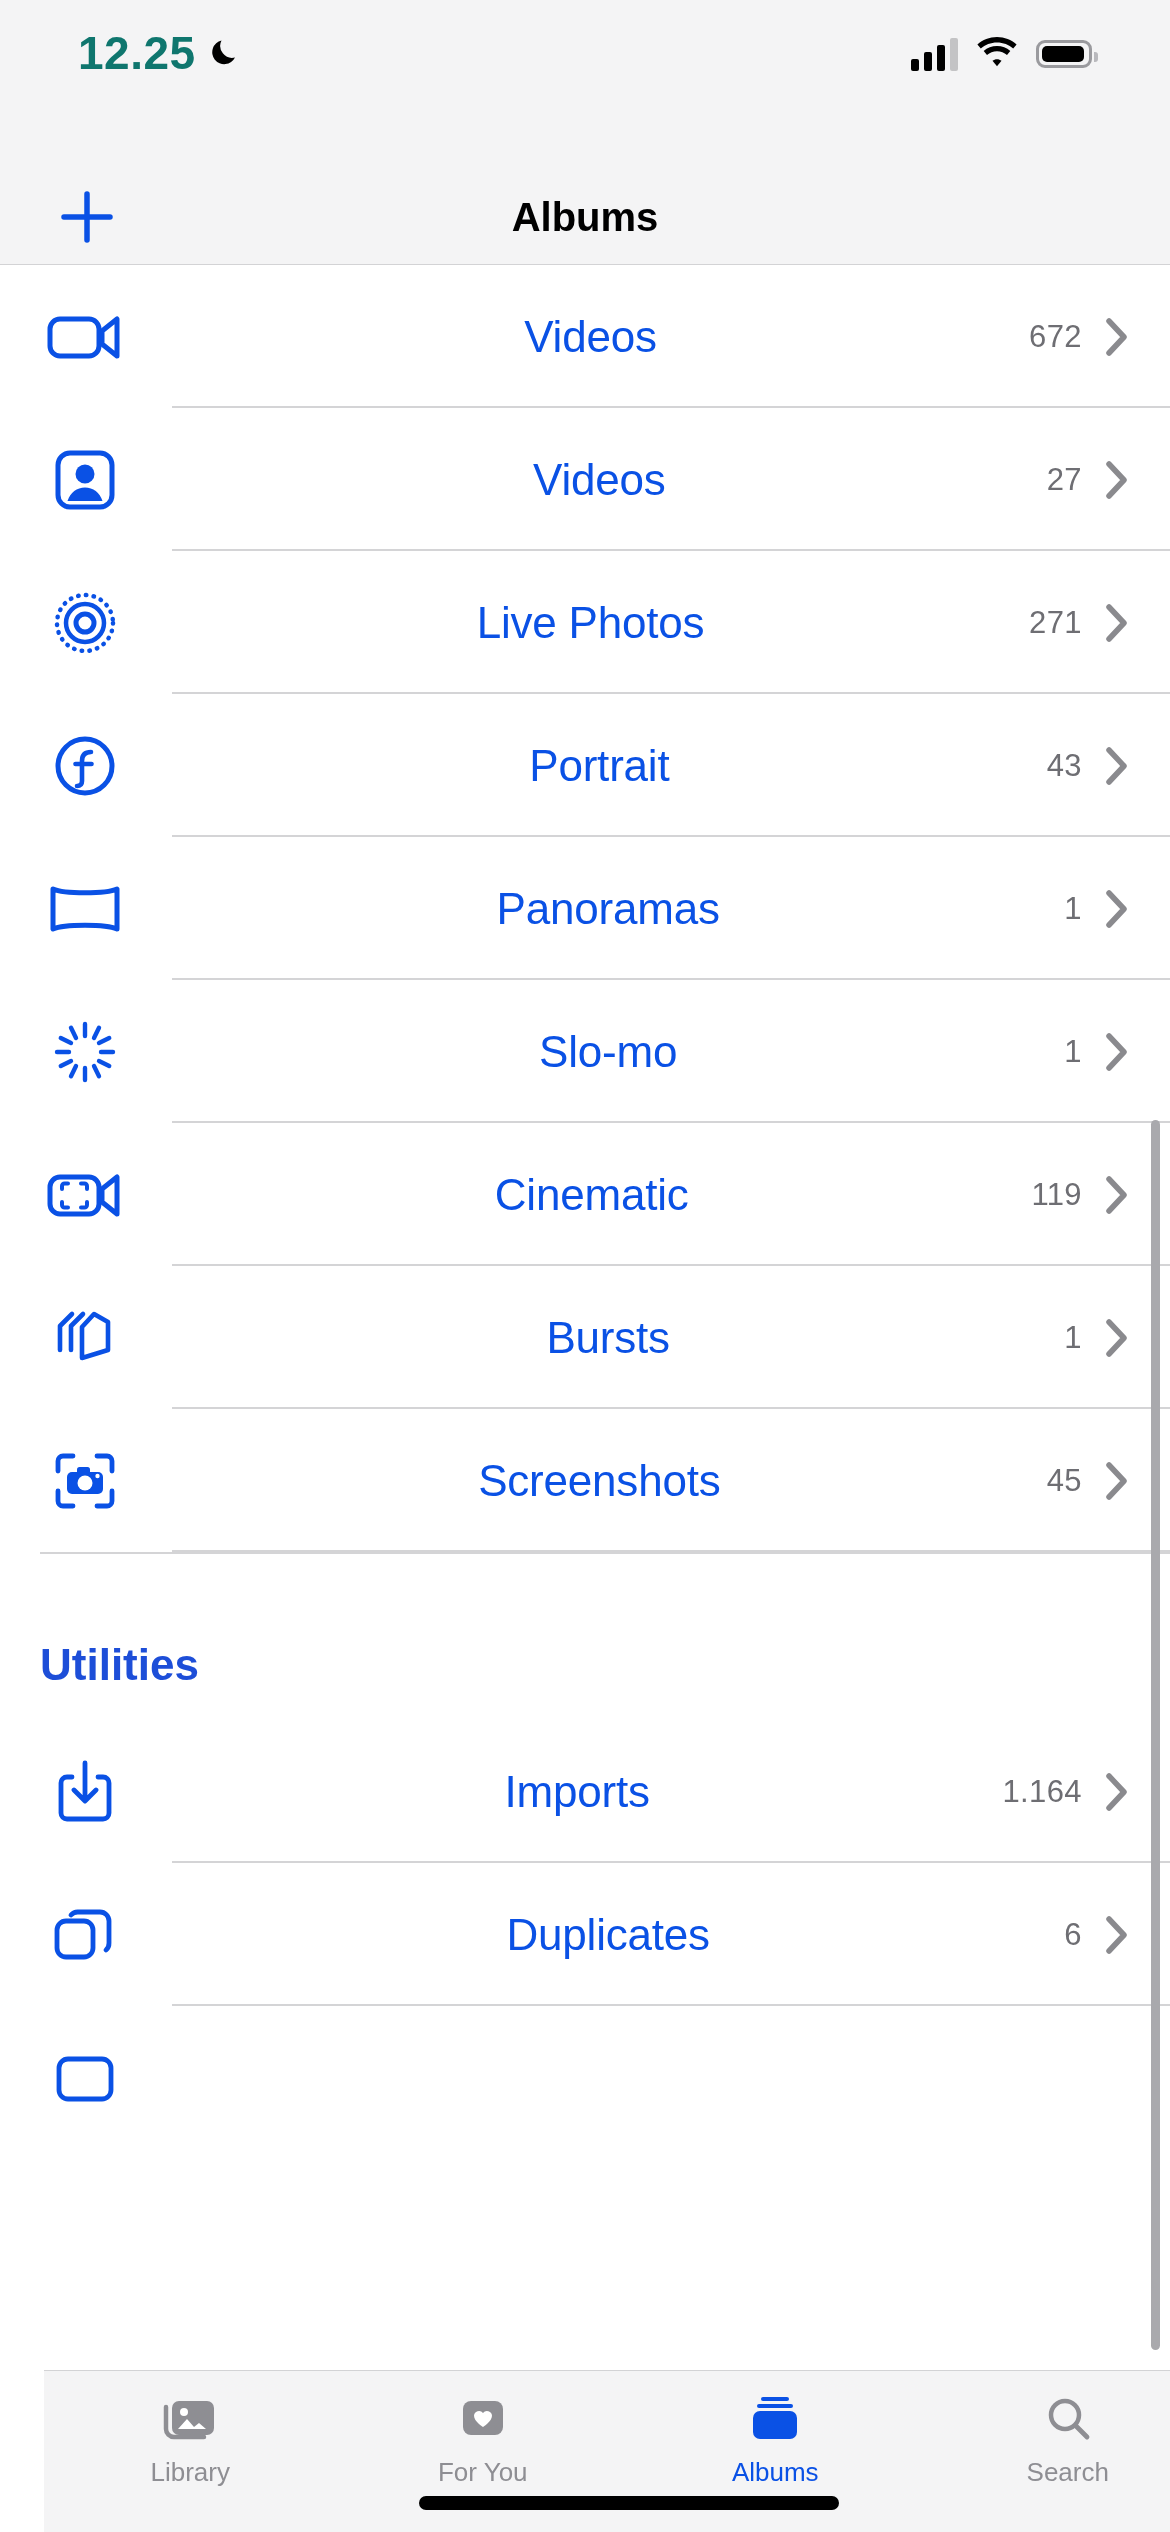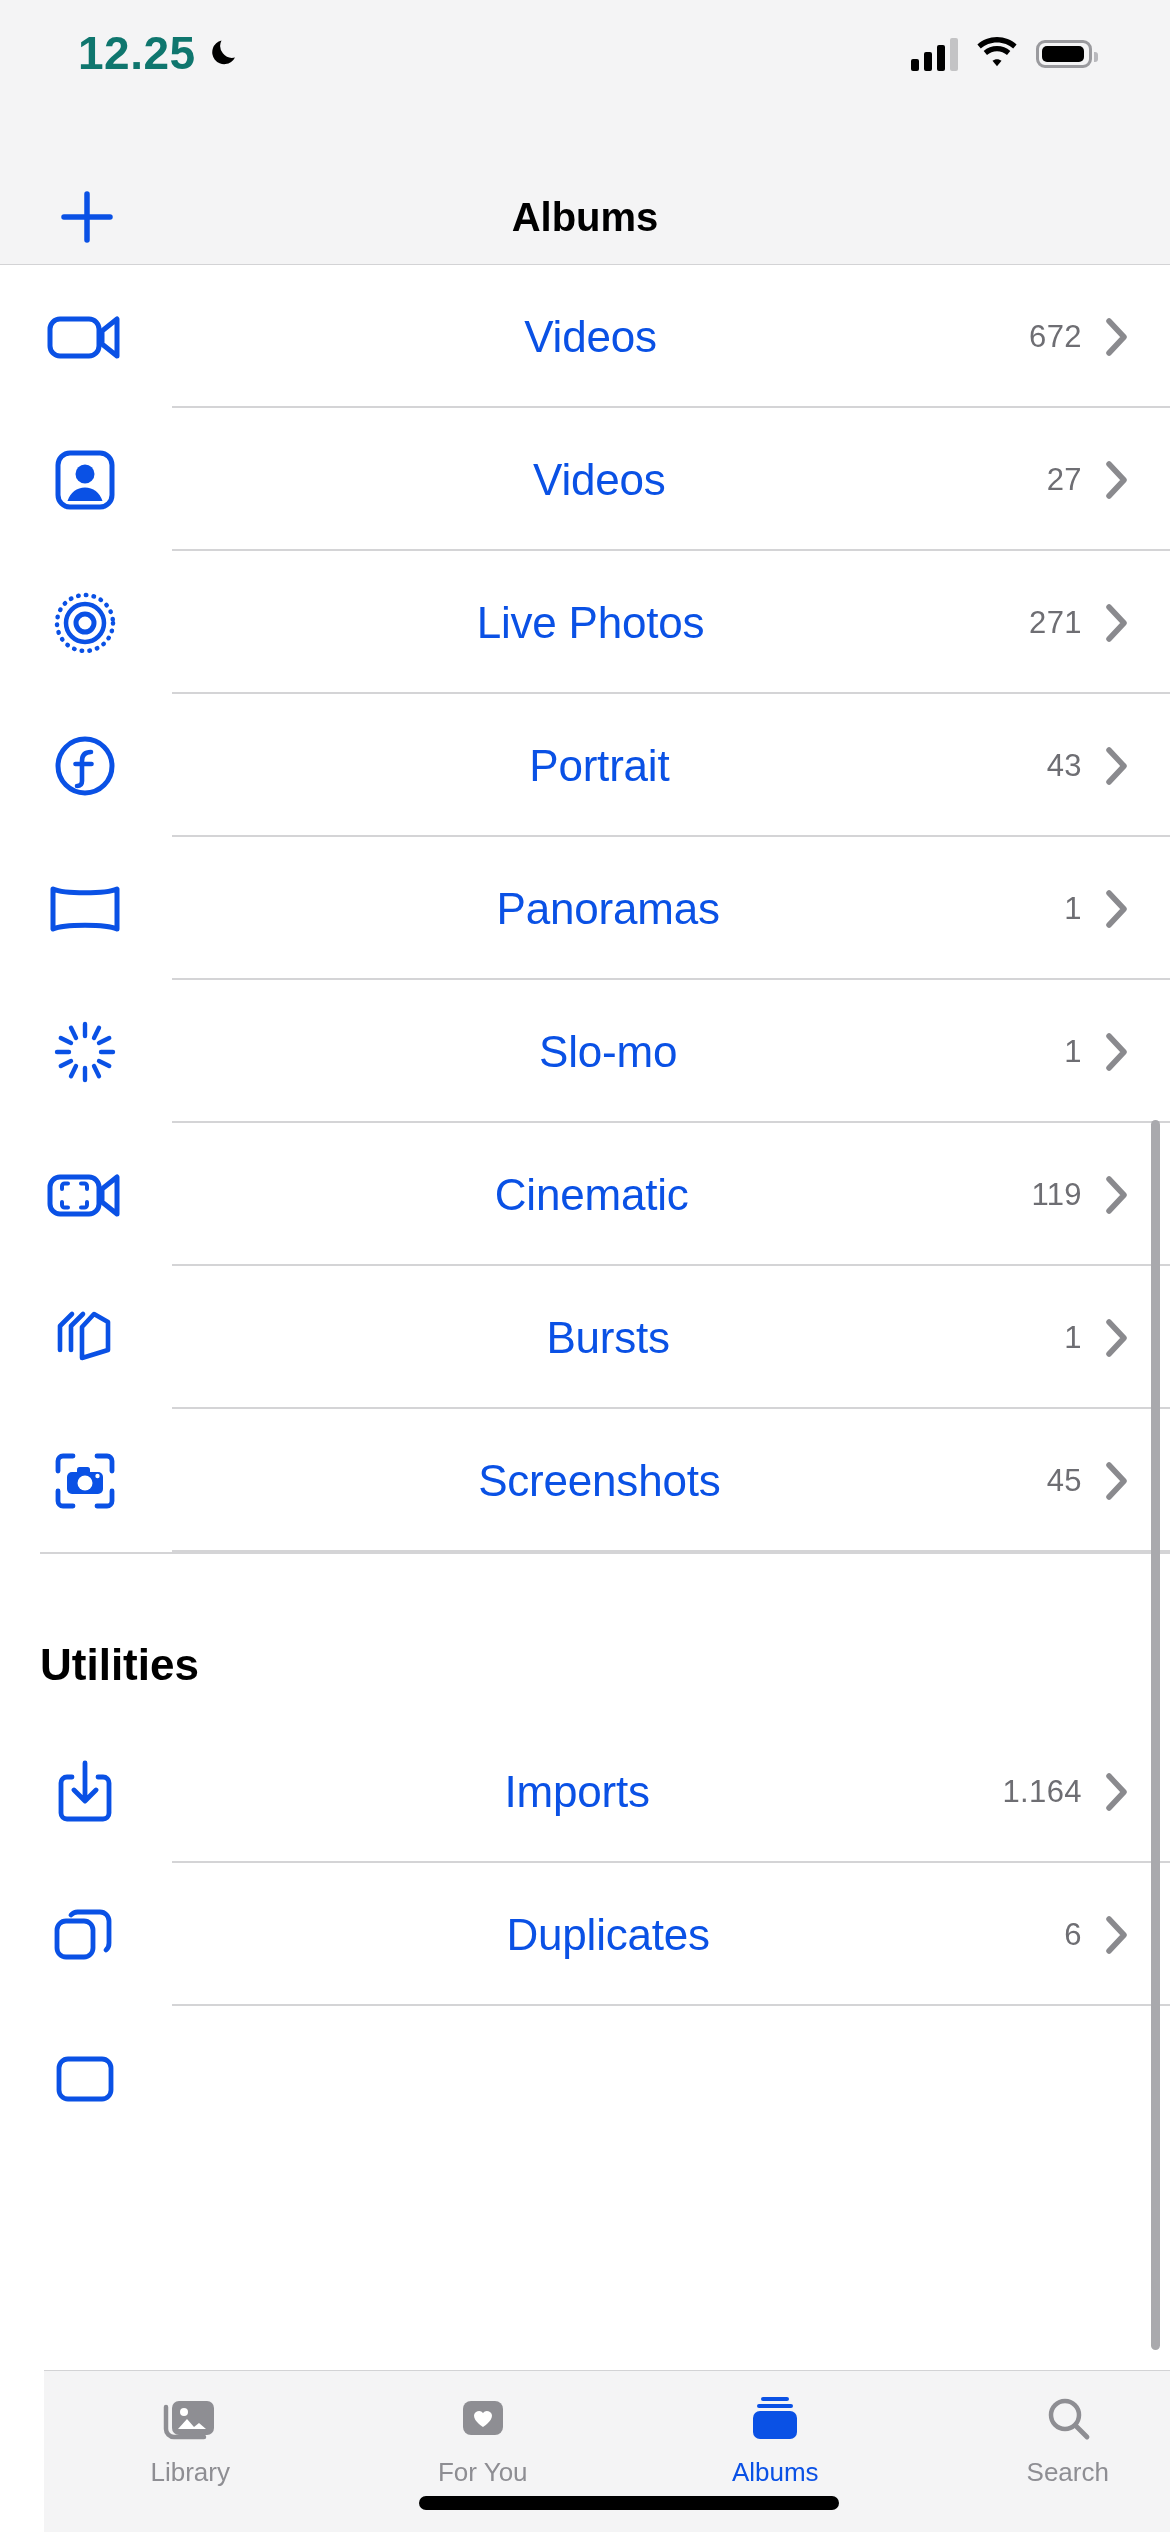--- a/index.html
+++ b/index.html
@@ -71,21 +71,21 @@
     flex:1; font-size:44px; color:#0a51e5; letter-spacing:-0.2px; padding-left:22px;
   }
   .row-count{ font-size:31px; color:#6e6e73; padding-right:22px; letter-spacing:0.4px; }
   .chev{ width:26px; height:42px; display:flex; align-items:center; justify-content:center; }
   .chev svg{ display:block; }
 
   .section-gap{ height:58px; background:#fff; position:relative; }
   .section-gap .topline{ position:absolute; left:40px; right:0; top:0; height:2px; background:#d4d4d6; }
   .section-header{
     height:110px; display:flex; align-items:center; padding-left:40px;
-    font-size:44px; font-weight:700; color:#000000; background:#fff;
+    font-size:44px; font-weight:700; color:#1d4ed8; background:#fff;
   }
 
   
   .scrollbar{
     position:absolute; right:10px; top:1120px; width:9px; height:1230px;
     background:#a9a9ad; border-radius:5px;
   }
 
   
   .tabbar{

